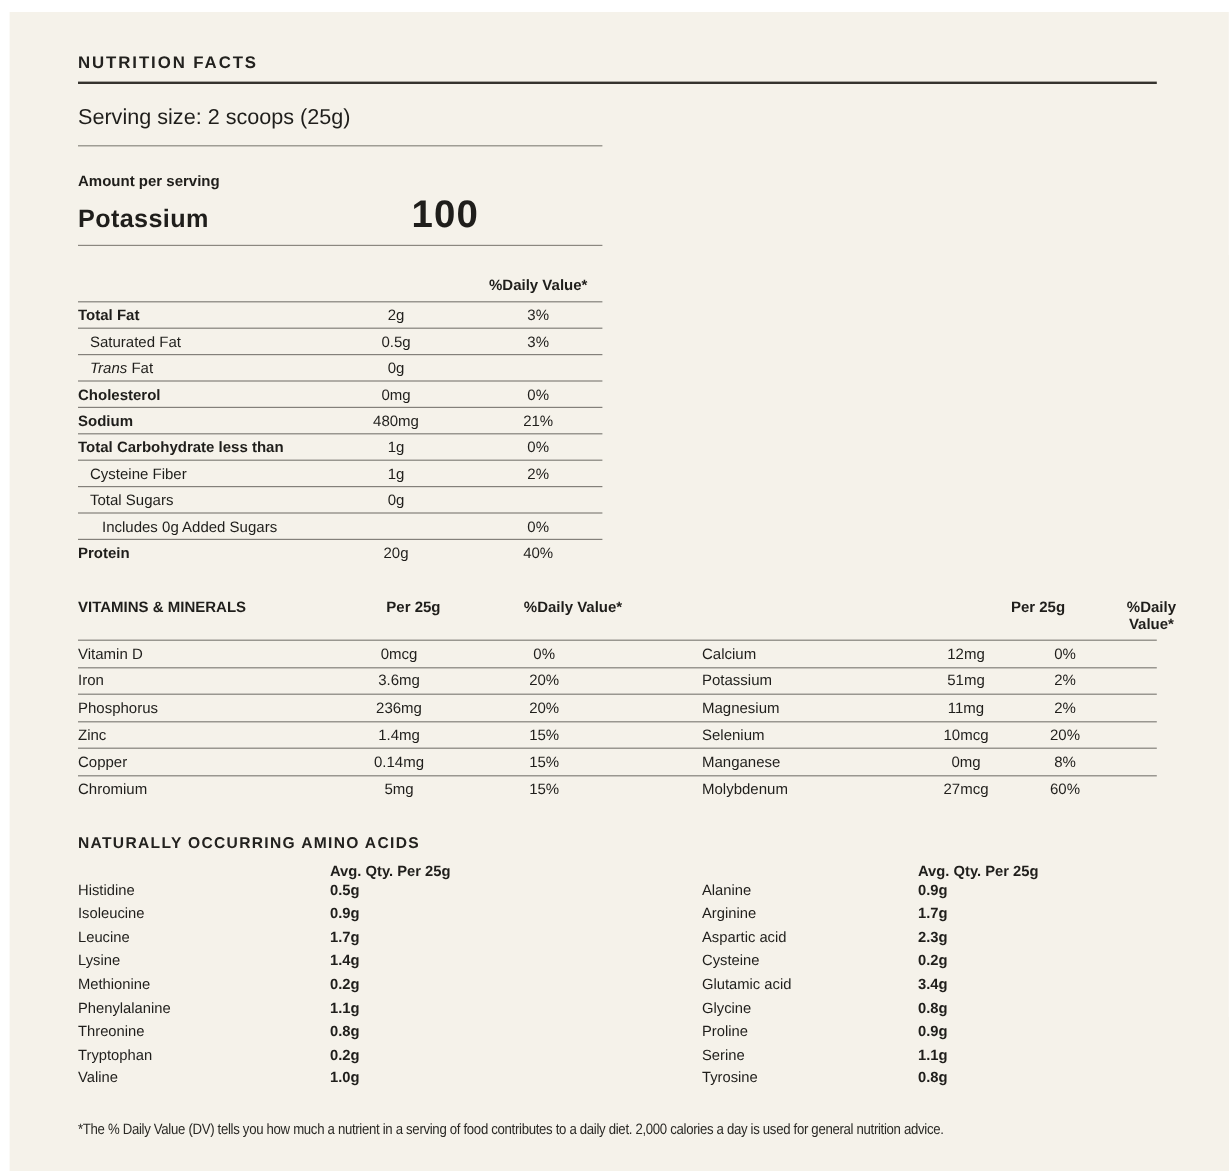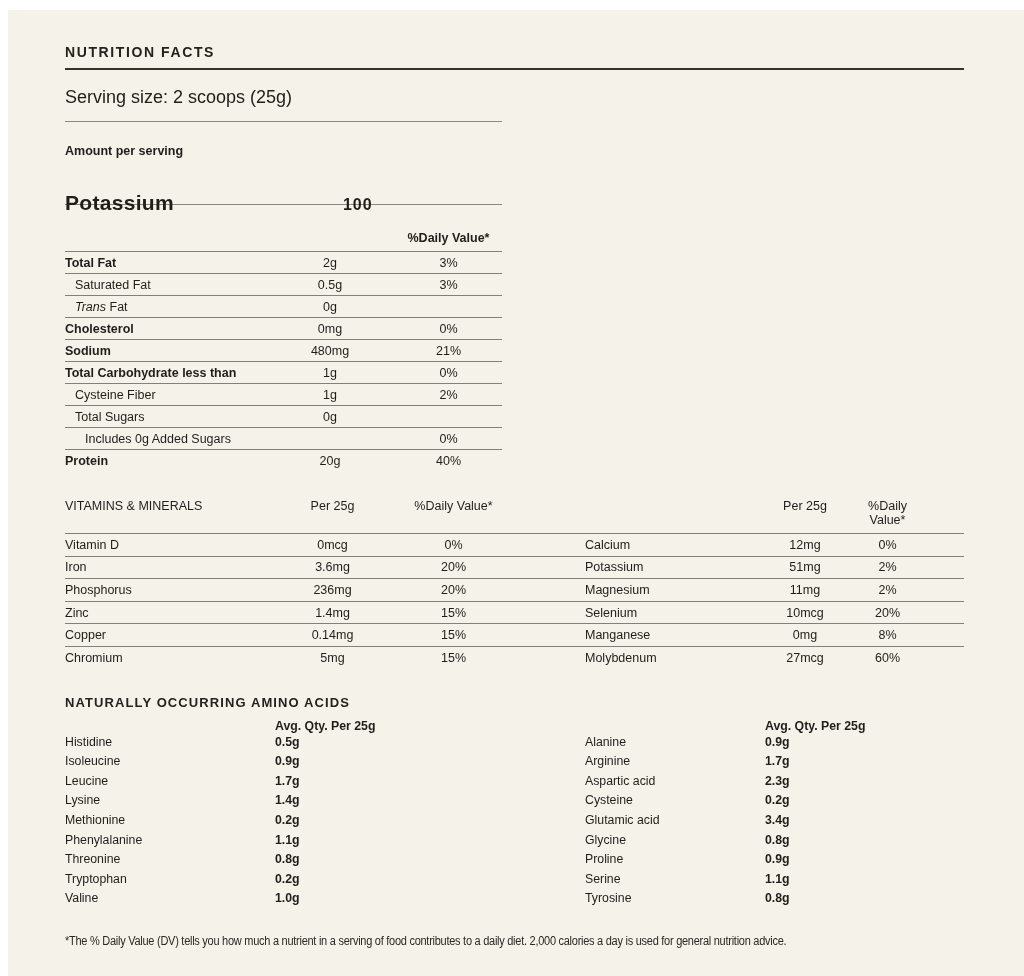--- a/index.html
+++ b/index.html
@@ -13,35 +13,35 @@
 
   .section-title { font-size:14px; font-weight:600; letter-spacing:1.6px; color:#23221f; }
   .sub-title     { font-size:13px; font-weight:600; letter-spacing:1.1px; color:#23221f; }
 
   .half { width:437px; }
 
   .serving-text { font-size:18px; font-weight:500; margin-top:17px; }
   .amount-label { font-size:12.5px; font-weight:600; margin-top:22px; }
   .calories-row { display:flex; align-items:baseline; height:44px; margin-top:2px; }
   .calories-word { font-size:21px; font-weight:700; letter-spacing:.3px; }
-  .calories-val  { font-size:16px; font-weight:700; margin-left:169px; letter-spacing:1px;margin-top:36px; }
+  .calories-val  { font-size:32px; font-weight:700; margin-left:169px; letter-spacing:1px; }
 
   
   .nt { width:437px; margin-top:22px; font-size:12.5px; }
   .nt-hrow { display:grid; grid-template-columns:1fr 130px 107px; padding:4px 0 6px; }
   .nt-row  { display:grid; grid-template-columns:1fr 130px 107px; padding:3.5px 0; }
   .nt-row:not(:last-child), .nt-hrow { border-bottom:1px solid #83807a; }
   .nt-amount, .nt-dv { text-align:center; }
   .b { font-weight:700; }
 
   
   .vt { margin-top:24px; font-size:12.5px; }
   .vt-grid { display:grid;
     grid-template-columns:200px 135px 107px 78px 170px 100px 65px 1fr; }
-  .vt-hrow { padding:4px 0 6px; font-weight:400; }
+  .vt-hrow { padding:4px 0 6px; font-weight:700;gap:12px; }
   .vt-row  { padding:3.8px 0; }
   .vt-row:not(:last-child), .vt-hrow { border-bottom:1px solid #83807a; }
   .vt-c { text-align:center; }
 
   
   .aa { margin-top:26px; }
   .aa-grid { display:grid; grid-template-columns:210px 240px 70px 180px 1fr;
     font-size:12.3px; }
   .aa-hrow { margin-top:9px; font-weight:600; }
   .aa-row  { line-height:19.6px; }

